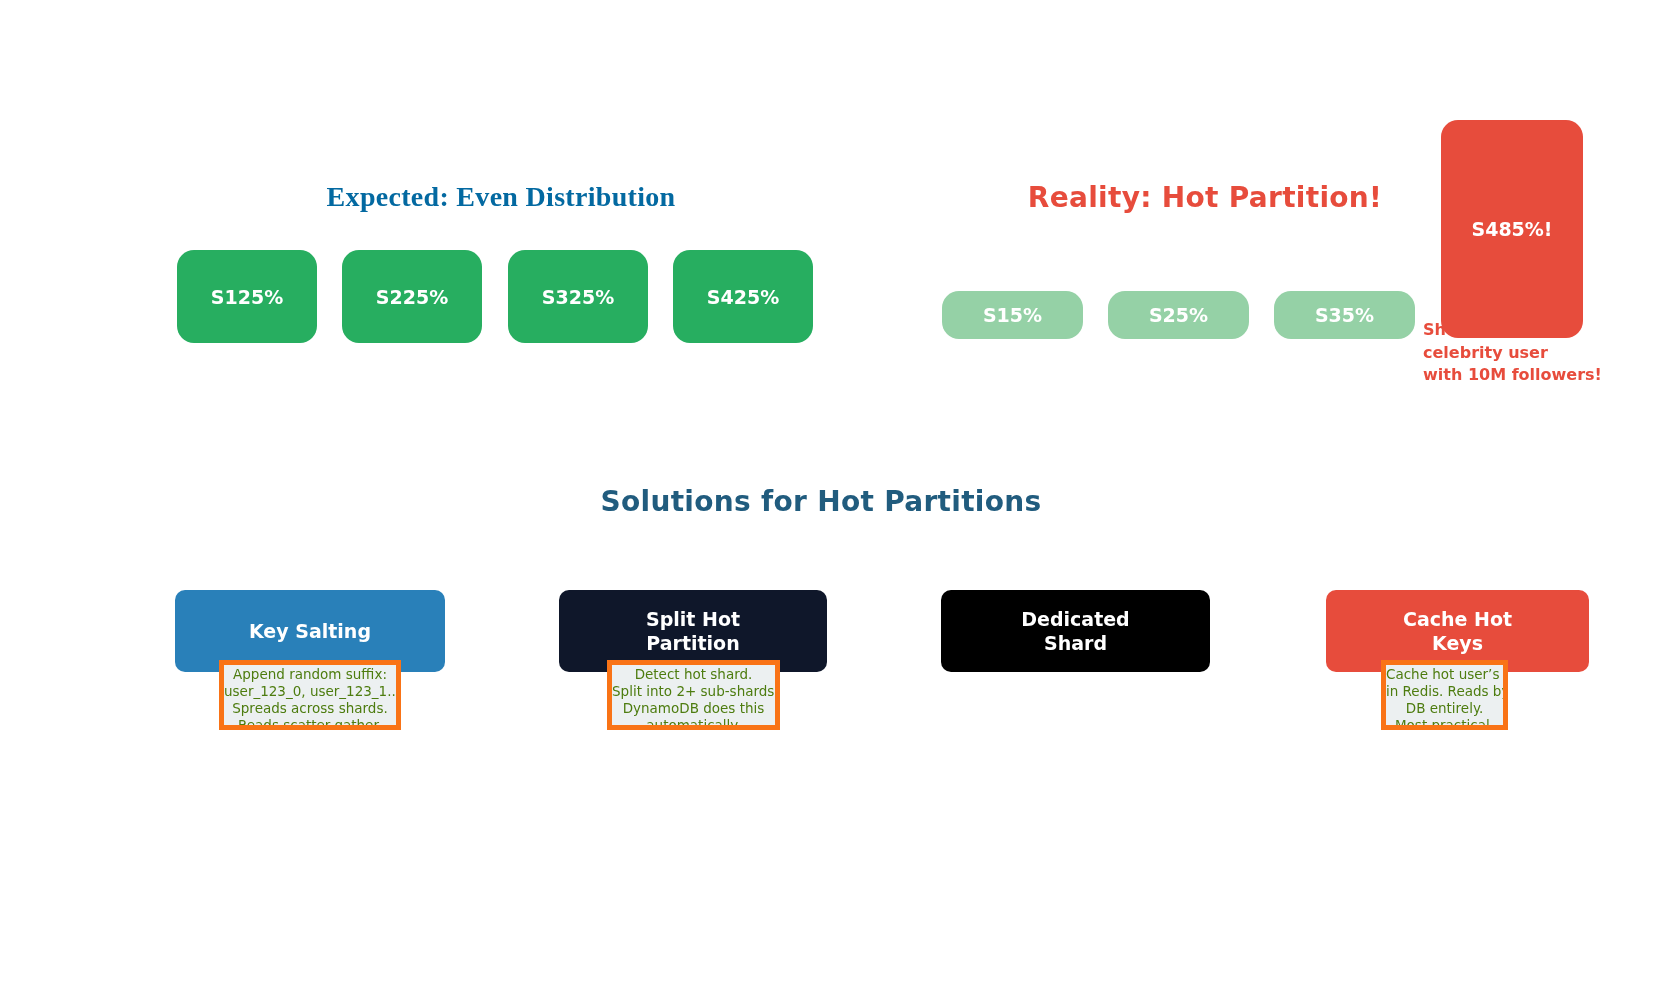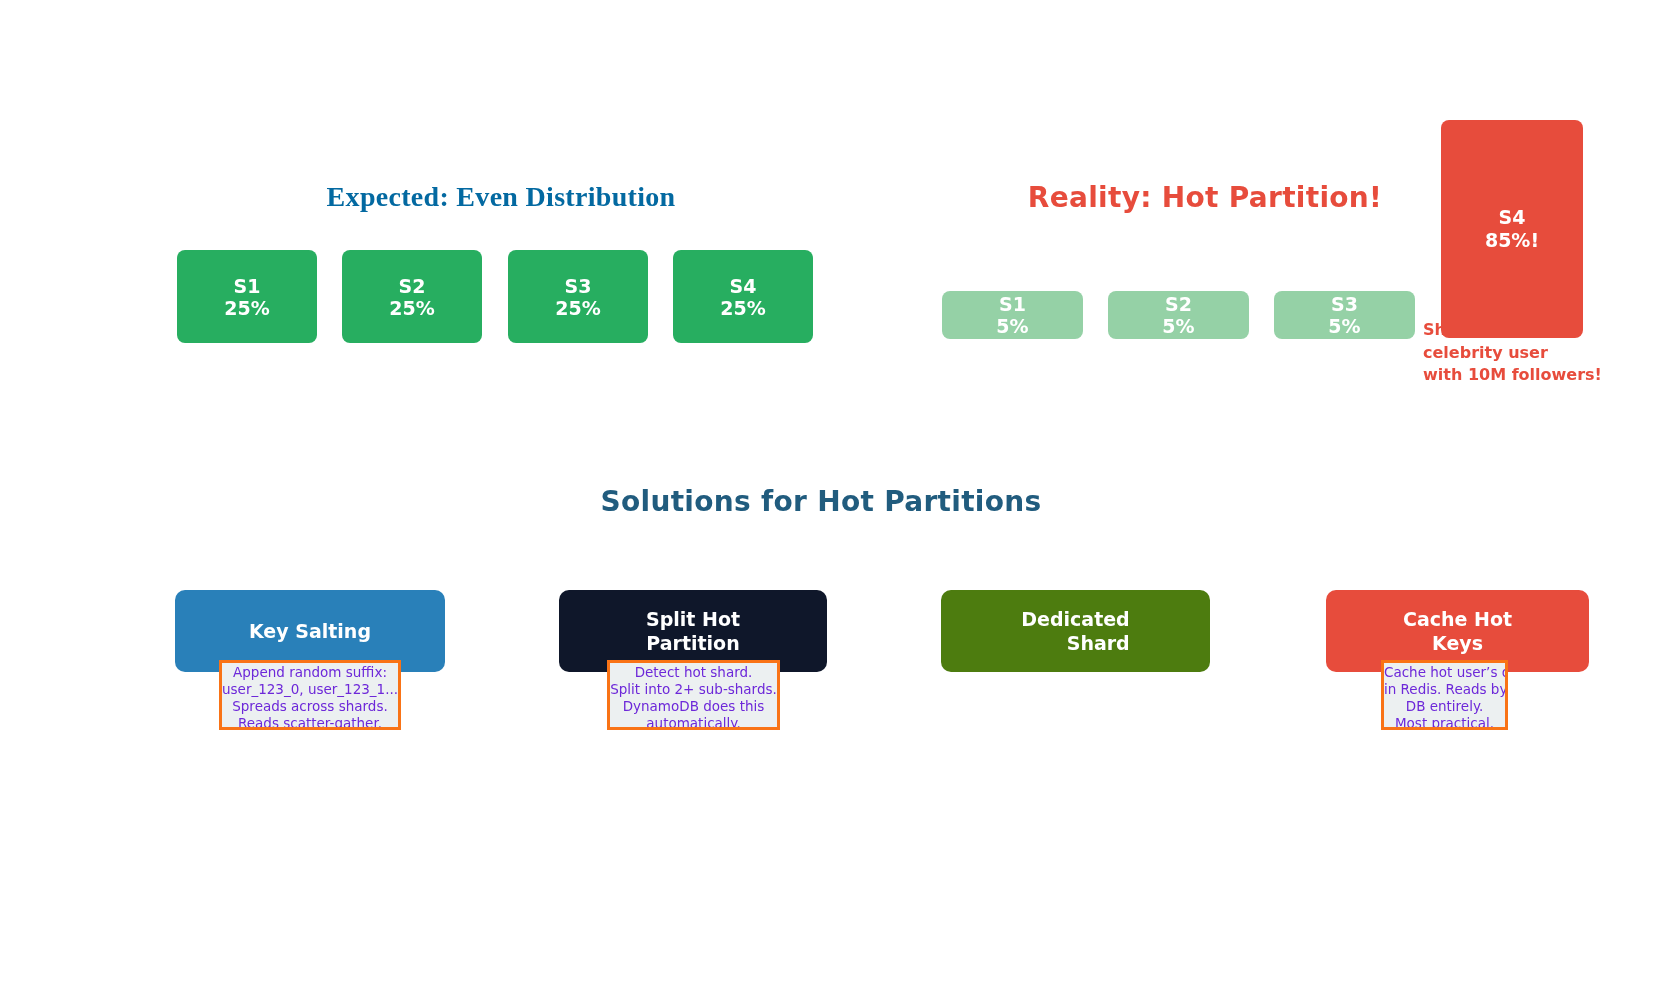--- a/index.html
+++ b/index.html
@@ -12,22 +12,22 @@
     left:0;top:47px;width:1672px;text-align:center;
     font-size:33px;font-weight:bold;color:#215c7e;letter-spacing:.5px;
   }
   .section-heading{
     top:181px;width:500px;text-align:center;
     font-size:28px;font-weight:bold;letter-spacing:.3px;
   }
   .heading-expected{left:251px;color:#0369a1;font-family:Liberation Serif, serif;}
   .heading-reality{left:955px;color:#e74c3c;}
   .shard{
-    display:flex;flex-direction:column;align-items:center;justify-content:center;
-    border-radius:8px;color:#fff;font-weight:bold;font-size:19px;line-height:22px;
+    display:flex;flex-direction:row;align-items:center;justify-content:center;
+    border-radius:17px;color:#fff;font-weight:bold;font-size:19px;line-height:22px;
     text-align:center;
   }
   .shard-even{top:250px;width:140px;height:93px;background:#27ae60;}
   .shard-cold{top:291px;width:141px;height:48px;background:#95d1a6;}
   .shard-hot{
     left:1441px;top:120px;width:142px;height:218px;background:#e74c3c;
     line-height:23px;z-index:2;
   }
   .annotation{
     left:1423px;top:319px;width:240px;color:#e74c3c;
@@ -37,26 +37,26 @@
     left:571px;top:485px;width:500px;text-align:center;
     font-size:28px;font-weight:bold;color:#215c7e;letter-spacing:.3px;
   }
   .solution-box{
     top:590px;height:82px;border-radius:10px;
     display:flex;align-items:center;justify-content:center;text-align:center;
     color:#fff;font-weight:bold;font-size:19px;line-height:24px;white-space:pre-line;
   }
   .c-blue{background:#2980b9;}
   .c-green{background:#0f172a;}
-  .c-orange{background:#4d7c0f;text-align:right;}
+  .c-orange{background:#000000;}
   .c-red{background:#e74c3c;}
   .detail-box{
     top:660px;height:70px;box-sizing:border-box;background:#ecf0f1;
-    border:3px solid #f97316;z-index:3;
-    font-size:13.5px;line-height:17px;color:#6d28d9;text-align:center;
+    border:5px solid #f97316;z-index:3;
+    font-size:13.5px;line-height:17px;color:#4d7c0f;text-align:center;
     white-space:pre;padding-top:1px;overflow:hidden;
   }
 </style>
 </head>
 <body>
 
 <div id="canvas">
 
 
   <div class="abs section-heading heading-expected">Expected: Even Distribution</div>

